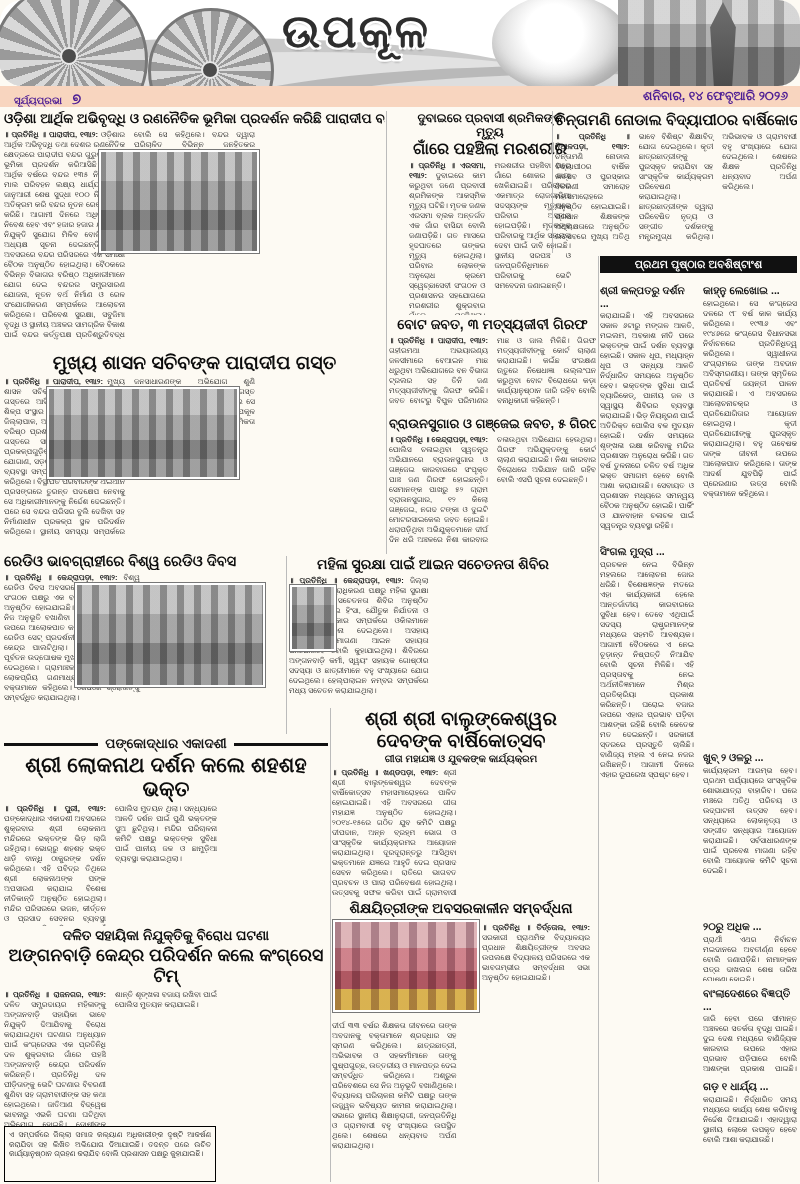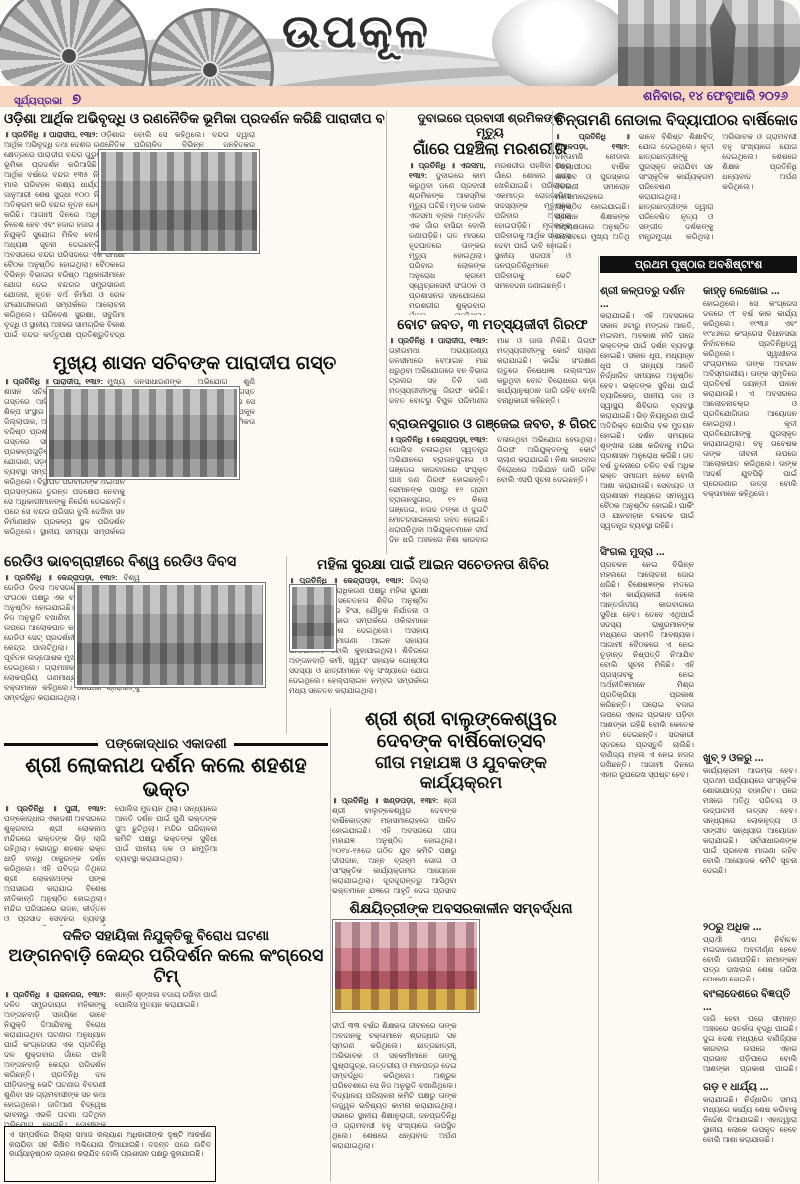--- a/index.html
+++ b/index.html
@@ -40,21 +40,21 @@
   
   .art{position:absolute;overflow:hidden;}
   .hl{font-weight:bold;color:#0c0c0c;margin:0;}
   .one{white-space:nowrap;overflow:hidden;}
   .ctr{text-align:center;}
   .body{font-size:7.6px;line-height:10px;text-align:justify;color:#1c1c1c;overflow:hidden;column-gap:9px;column-fill:auto;margin-top:3px;}
   .c2{column-count:2;} .c3{column-count:3;}
   .dl{font-weight:bold;font-size:7.6px;}
   .kicker{display:flex;align-items:center;gap:7px;font-weight:bold;}
   .kicker .rule{flex:1;height:3px;background:#111;}
-  .subline{font-weight:bold;font-size:17px;text-align:center;margin:1px 0 0 0;}
+  .subline{font-weight:bold;font-size:10px;text-align:center;margin:1px 0 0 0;}
   
   .photo{position:absolute;border:1px solid #777;box-shadow:0 0 0 2px #fff inset;}
   .ph-gray{background:
       linear-gradient(180deg,#d8d8d8 0 30%,#b8b8b8 30% 58%,#909090 58% 78%,#b0b0b0 78% 100%),
       repeating-linear-gradient(90deg,rgba(50,50,50,.45) 0 7px,rgba(130,130,130,.18) 7px 17px);
       background-blend-mode:multiply;}
   .ph-color{background:
       linear-gradient(180deg,#e9c6cf 0 30%,#d98f9d 30% 55%,#b8606e 55% 75%,#e3c25a 75% 100%),
       repeating-linear-gradient(90deg,rgba(90,30,40,.4) 0 8px,rgba(200,150,120,.2) 8px 19px);
       background-blend-mode:multiply;}
@@ -182,20 +182,24 @@
     <h2 class="hl ctr" style="font-size:19px;margin:0;">ଶ୍ରୀ ଶ୍ରୀ ବାଲୁଙ୍କେଶ୍ୱର ଦେବଙ୍କ ବାର୍ଷିକୋତ୍ସବ</h2>
     <div class="subline">ଗୀତା ମହାଯଜ୍ଞ ଓ ଯୁବକଙ୍କ କାର୍ଯ୍ୟକ୍ରମ</div>
     <div class="body c2" style="height:146px;">
       <b class="dl">॥ ପ୍ରତିନିଧି ॥ ଖଣ୍ଡପଡ଼ା, ୧୩ା୨:</b>
       <span>ଶ୍ରୀ ଶ୍ରୀ ବାଲୁଙ୍କେଶ୍ୱର ଦେବଙ୍କ ବାର୍ଷିକୋତ୍ସବ ମହାସମାରୋହରେ ପାଳିତ ହୋଇଯାଇଛି। ଏହି ଅବସରରେ ଗୀତା ମହାଯଜ୍ଞ ଅନୁଷ୍ଠିତ ହୋଇଥିଲା। ୨୦୧୪-୧୫ରେ ଗଠିତ ଯୁବ କମିଟି ପକ୍ଷରୁ ଦୀପଦାନ, ଅନ୍ନ ବ୍ରହ୍ମ ଭୋଗ ଓ ସାଂସ୍କୃତିକ କାର୍ଯ୍ୟକ୍ରମର ଆୟୋଜନ କରାଯାଇଥିଲା। ଦୂରଦୂରାନ୍ତରୁ ଆସିଥିବା ଭକ୍ତମାନେ ଯଜ୍ଞରେ ଆହୁତି ଦେଇ ପ୍ରସାଦ ସେବନ କରିଥିଲେ। ରାତିରେ ଭାଗବତ ପ୍ରବଚନ ଓ ପାଲା ପରିବେଷଣ ହୋଇଥିଲା। ଉତ୍ସବକୁ ସଫଳ କରିବା ପାଇଁ ଗ୍ରାମବାସୀ ସହଯୋଗର ହାତ ବଢ଼ାଇଥିଲେ।</span>
     </div>
   </article>
 
   <article class="art" style="left:332px;top:900px;width:258px;height:282px;">
     <h2 class="hl one ctr" style="font-size:14px;">ଶିକ୍ଷୟିତ୍ରୀଙ୍କ ଅବସରକାଳୀନ ସମ୍ବର୍ଦ୍ଧନା</h2>
+    <div class="body" style="position:absolute;left:150px;top:20px;width:108px;height:94px;column-count:1;">
+      <b class="dl">॥ ପ୍ରତିନିଧି ॥ ତିର୍ତ୍ତୋଲ, ୧୩ା୨:</b>
+      <span>ସରକାରୀ ପ୍ରାଥମିକ ବିଦ୍ୟାଳୟର ପ୍ରଧାନ ଶିକ୍ଷୟିତ୍ରୀଙ୍କ ଅବସର ଉପଲକ୍ଷେ ବିଦ୍ୟାଳୟ ପରିସରରେ ଏକ ଭାବଗମ୍ଭୀର ସମ୍ବର୍ଦ୍ଧନା ସଭା ଅନୁଷ୍ଠିତ ହୋଇଯାଇଛି।</span>
+    </div>
     <div class="body c2" style="position:absolute;left:0;top:118px;width:258px;height:162px;">
       <span>ଦୀର୍ଘ ୩୩ ବର୍ଷର ଶିକ୍ଷକତା ଜୀବନରେ ତାଙ୍କ ଅବଦାନକୁ ବକ୍ତାମାନେ ଶ୍ରଦ୍ଧାର ସହ ସ୍ମରଣ କରିଥିଲେ। ଛାତ୍ରଛାତ୍ରୀ, ଅଭିଭାବକ ଓ ସହକର୍ମୀମାନେ ତାଙ୍କୁ ପୁଷ୍ପଗୁଚ୍ଛ, ଉତ୍ତରୀୟ ଓ ମାନପତ୍ର ଦେଇ ସମ୍ବର୍ଦ୍ଧିତ କରିଥିଲେ। ଅଶ୍ରୁଳ ପରିବେଶରେ ସେ ନିଜ ଅନୁଭୂତି ବଖାଣିଥିଲେ। ବିଦ୍ୟାଳୟ ପରିଚାଳନା କମିଟି ପକ୍ଷରୁ ତାଙ୍କ ଉଜ୍ଜ୍ୱଳ ଭବିଷ୍ୟତ କାମନା କରାଯାଇଥିଲା। ସଭାରେ ସ୍ଥାନୀୟ ଶିକ୍ଷାନୁରାଗୀ, ଜନପ୍ରତିନିଧି ଓ ଗ୍ରାମବାସୀ ବହୁ ସଂଖ୍ୟାରେ ଉପସ୍ଥିତ ଥିଲେ। ଶେଷରେ ଧନ୍ୟବାଦ ଅର୍ପଣ କରାଯାଇଥିଲା।</span>
     </div>
   </article>
   <div class="photo ph-color" style="left:332px;top:919px;width:146px;height:92px;"></div>
 
   <article class="art" style="left:4px;top:928px;width:324px;height:254px;">
     <h3 class="hl ctr" style="font-size:13.5px;margin:0;">ଦଳିତ ସହାୟିକା ନିଯୁକ୍ତିକୁ ବିରୋଧ ଘଟଣା</h3>
     <h2 class="hl ctr" style="font-size:17.5px;margin:1px 0 0 0;">ଅଙ୍ଗନବାଡ଼ି କେନ୍ଦ୍ର ପରିଦର୍ଶନ କଲେ କଂଗ୍ରେସ ଟିମ୍</h2>
     <div class="body c3" style="height:206px;">

